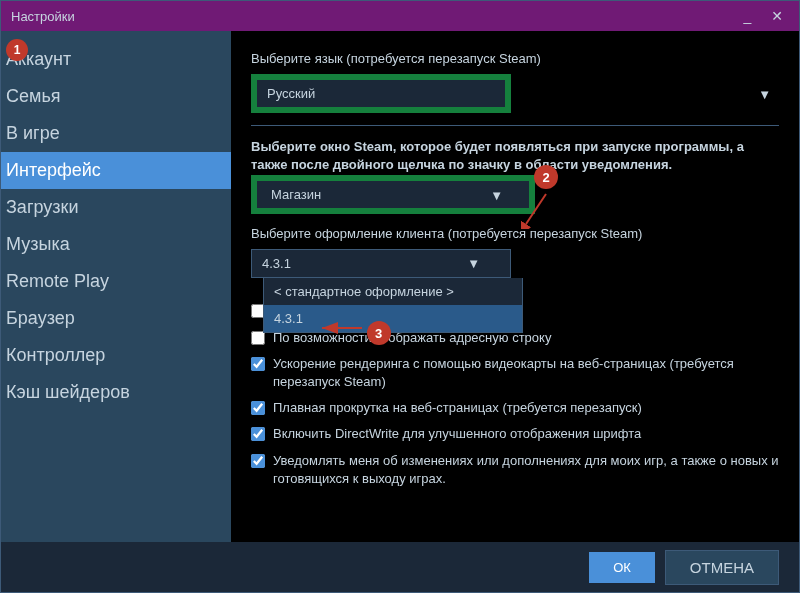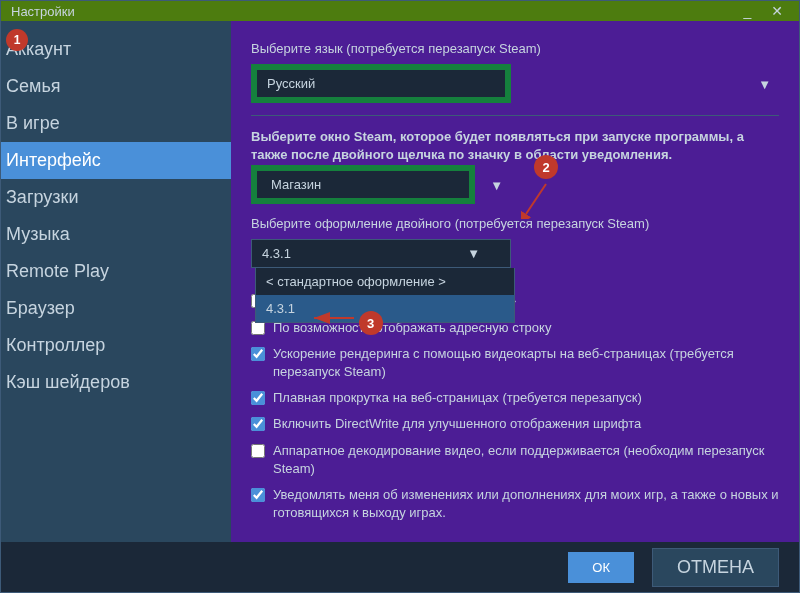--- a/index.html
+++ b/index.html
@@ -16,22 +16,22 @@
     .window {
       width: 800px;
       height: 593px;
       background: #2a3f5a;
       border: 1px solid #3d5a78;
       display: flex;
       flex-direction: column;
     }
 
     .titlebar {
-      background: #4d7c0f;
-      height: 20px;
+      background: #701a75;
+      height: 30px;
       display: flex;
       align-items: center;
       justify-content: space-between;
       padding: 0 10px;
       flex-shrink: 0;
     }
 
     .titlebar-title {
       color: #c6d4df;
       font-size: 13px;
@@ -89,21 +89,21 @@
       align-items: center;
       justify-content: center;
       color: white;
       font-size: 12px;
       font-weight: bold;
       z-index: 10;
     }
 
     .main {
       flex: 1;
-      background: #4c1d95;
+      background: #000000;
       padding: 20px;
       overflow-y: auto;
       position: relative;
     }
 
     .section-label {
       color: #c6d4df;
       font-size: 13px;
       margin-bottom: 8px;
     }
@@ -171,21 +171,21 @@
       width: 100%;
       cursor: pointer;
       display: flex;
       align-items: center;
       justify-content: space-between;
     }
 
     .dropdown-menu {
       position: absolute;
       top: 100%;
-      left: 4px;
+      left: 12px;
       width: 100%;
       background: #1b2838;
       border: 1px solid #3d5a78;
       border-top: none;
       z-index: 100;
     }
 
     .dropdown-menu-item {
       padding: 6px 10px;
       color: #c6d4df;
@@ -219,39 +219,39 @@
       line-height: 1.4;
     }
 
     .bottom-bar {
       background: #1b2838;
       height: 50px;
       display: flex;
       align-items: center;
       justify-content: flex-end;
       padding: 0 20px;
-      gap: 18px;
+      gap: 10px;
       flex-shrink: 0;
     }
 
     .btn-ok {
       background: #4a90d9;
       border: none;
       color: white;
       padding: 8px 24px;
       font-size: 13px;
       cursor: pointer;
     }
 
     .btn-cancel {
       background: #2a475e;
       border: 1px solid #3d5a78;
       color: #c6d4df;
       padding: 8px 24px;
-      font-size: 18px;
+      font-size: 15px;
       cursor: pointer;
     }
 
     .annotation-badge {
       width: 24px;
       height: 24px;
       background: #c0392b;
       border-radius: 50%;
       display: flex;
       align-items: center;
@@ -321,40 +321,40 @@
         </select>
         <span class="dropdown-arrow">▼</span>
       </div>
 
 
       <div class="divider"></div>
 
       
       <div class="desc-text">Выберите окно Steam, которое будет появляться при запуске программы, а также после двойного щелчка по значку в области уведомления.</div>
       <div style="position:relative; display:inline-block; width:260px; margin-bottom:12px;">
-        <select class="dropdown" style="width:224px;padding-left:14px;">
+        <select class="dropdown" style="width:284px;padding-left:14px;">
           <option>Магазин</option>
         </select>
         <span class="dropdown-arrow">▼</span>
         
         <div style="position:absolute; top:-10px; right:-60px; display:flex; flex-direction:column; align-items:center; z-index:20;">
           <div class="annotation-badge">2</div>
           <svg width="50" height="40">
             <defs>
               <marker id="arrowhead2" markerWidth="8" markerHeight="6" refX="0" refY="3" orient="auto">
                 <polygon points="0 0, 8 3, 0 6" fill="#c0392b"></polygon>
               </marker>
             </defs>
             <line x1="25" y1="5" x2="5" y2="35" stroke="#c0392b" stroke-width="2" marker-end="url(#arrowhead2)"></line>
           </svg>
         </div>
       </div>
 
       
-      <div class="section-label">Выберите оформление двойного (потребуется перезапуск Steam)</div>
+      <div class="section-label">Выберите оформление клиента (потребуется перезапуск Steam)</div>
       <div class="dropdown-open-container">
         <div class="dropdown-display">
           <span>4.3.1</span>
           <span>▼</span>
         </div>
         <div class="dropdown-menu">
           <div class="dropdown-menu-item">&lt; стандартное оформление &gt;</div>
           <div class="dropdown-menu-item selected">
             <span>4.3.1</span>
             
@@ -393,24 +393,20 @@
         </div>
         <div class="checkbox-row">
           <input type="checkbox" checked="" style="">
           <span class="checkbox-label">Плавная прокрутка на веб-страницах (требуется перезапуск)</span>
         </div>
         <div class="checkbox-row">
           <input type="checkbox" checked="" style="">
           <span class="checkbox-label">Включить DirectWrite для улучшенного отображения шрифта</span>
         </div>
         <div class="checkbox-row">
-          <input type="checkbox" style="">
-          <span class="checkbox-label">Аппаратное декодирование видео, если поддерживается (необходим перезапуск Steam)</span>
-        </div>
-        <div class="checkbox-row">
           <input type="checkbox" checked="" style="">
           <span class="checkbox-label">Уведомлять меня об изменениях или дополнениях для моих игр, а также о новых и готовящихся к выходу играх.</span>
         </div>
       </div>
 
       
       
     </div>
   </div>
 

